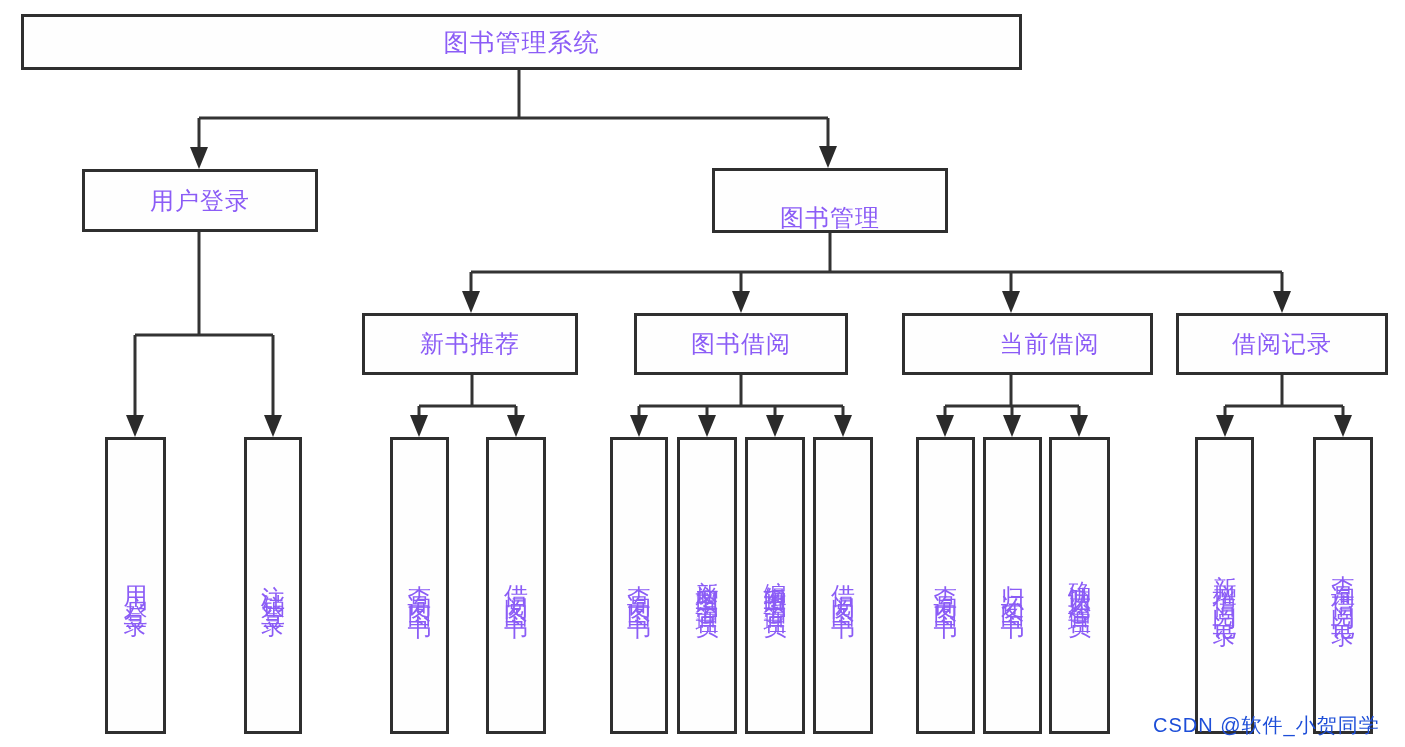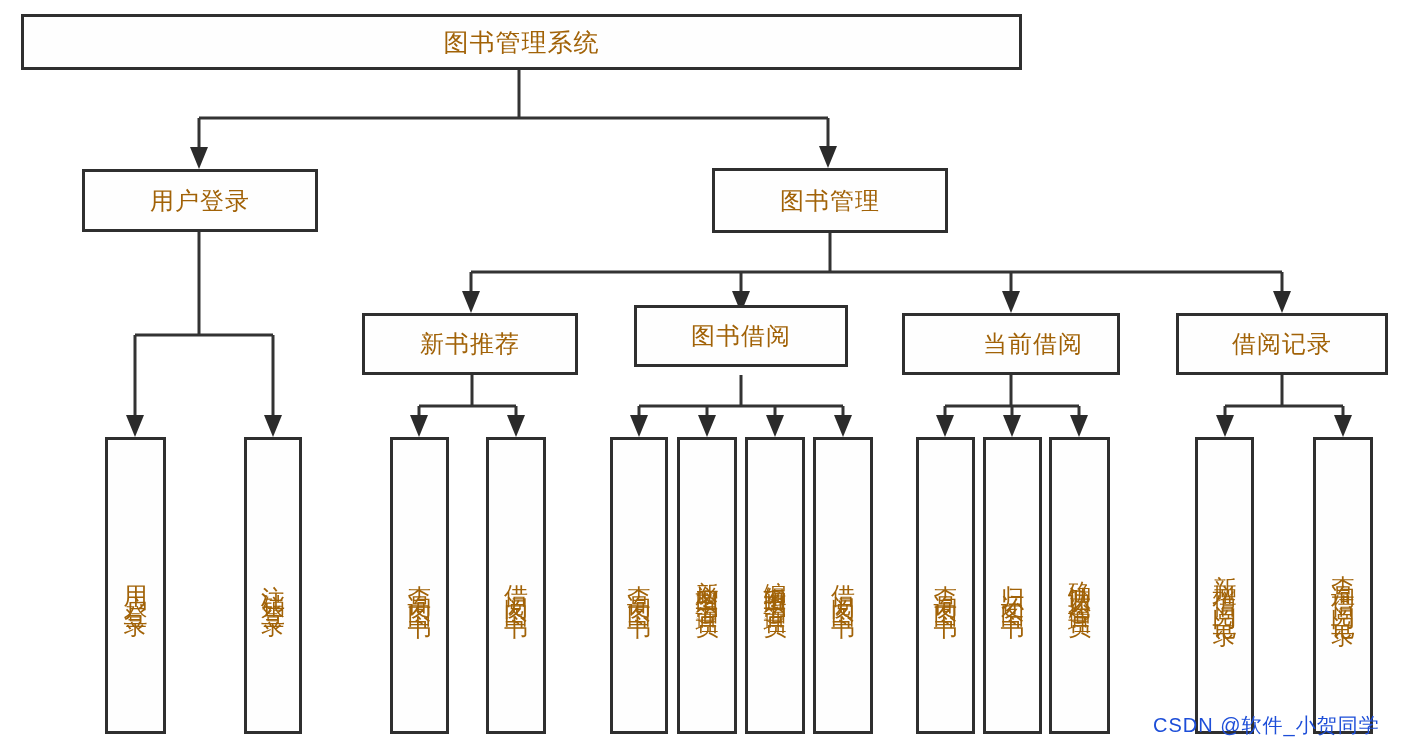--- a/index.html
+++ b/index.html
@@ -19,43 +19,43 @@
   }
   .node {
     position: absolute;
     z-index: 2;
     box-sizing: border-box;
     background: #fefefe;
     border: 3px solid #2f2f2f;
     display: flex;
     align-items: center;
     justify-content: center;
-    color: #a16207;
+    color: #8b5cf6;
     font-size: 24px;
     line-height: 1;
   }
   .node.h { letter-spacing: 1px; }
   .node.v span {
     writing-mode: vertical-rl;
     text-orientation: mixed;
     letter-spacing: 10px;
     line-height: 1;
     white-space: nowrap;
   }
   .node.v.tight span { letter-spacing: 5px; font-size: 23px; }
 
   
   #b-root    { left: 21px;  top: 14px;  width: 1001px; height: 56px; font-size: 25px; }
   
   #b-login   { left: 82px;  top: 169px; width: 236px; height: 63px; }
-  #b-mgmt    { left: 712px; top: 168px; width: 236px; height: 65px; }
+  #b-mgmt    { left: 712px; top: 168px; width: 236px; height: 65px; align-items: flex-end; }
   
   #b-rec     { left: 362px;  top: 313px; width: 216px; height: 62px; }
-  #b-borrow  { left: 634px;  top: 305px; width: 214px; height: 62px; }
-  #b-current { left: 902px;  top: 313px; width: 218px; height: 62px; padding-left: 44px; }
+  #b-borrow  { left: 634px;  top: 313px; width: 214px; height: 62px; }
+  #b-current { left: 902px;  top: 313px; width: 251px; height: 62px; padding-left: 44px; }
   #b-records { left: 1176px; top: 313px; width: 212px; height: 62px; }
   
   .leaf { top: 437px; height: 297px; }
   #b-l1  { left: 105px;  width: 61px; }
   #b-l2  { left: 244px;  width: 58px; }
   #b-r1  { left: 390px;  width: 59px; }
   #b-r2  { left: 486px;  width: 60px; }
   #b-bw1 { left: 610px;  width: 58px; }
   #b-bw2 { left: 677px;  width: 60px; }
   #b-bw3 { left: 745px;  width: 60px; }

